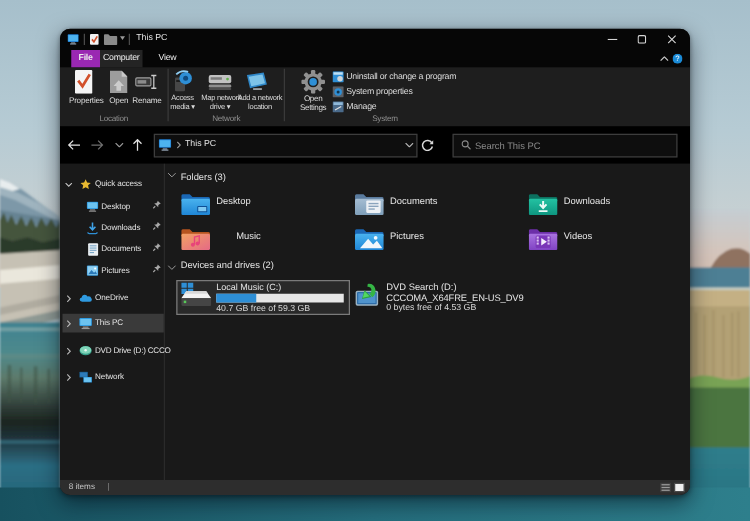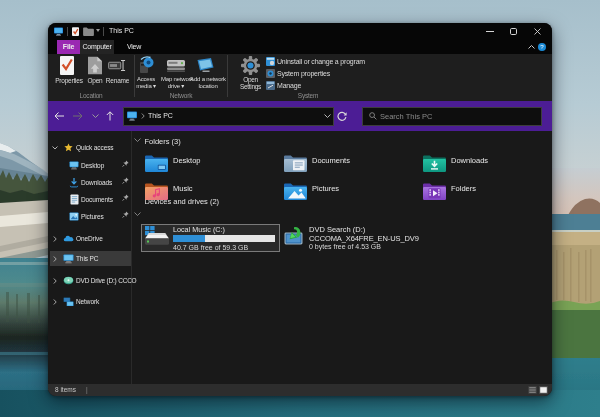--- a/index.html
+++ b/index.html
@@ -4,21 +4,21 @@
 *{margin:0;padding:0;box-sizing:border-box}
 html,body{width:600px;height:417px;overflow:hidden}
 body{font-family:"Liberation Sans",sans-serif;position:relative;background:#b4cbd4}
 .wall{position:absolute;inset:0}
 #win{position:absolute;left:48px;top:23px;width:504px;height:373px;border-radius:8px;overflow:hidden;background:#191919;box-shadow:0 6px 18px rgba(0,10,20,.55),0 1px 4px rgba(0,0,0,.4)}
 #win>div{position:absolute;left:0;width:100%}
 
 #tbar{top:0;height:17px;background:#060606;color:#e6e6e6;font-size:7px}
 #tabs{top:17px;height:14px;background:#060606;color:#ededed;font-size:7px}
 #ribbon{top:31px;height:47px;background:#1e1e1e;color:#dcdcdc;font-size:7px;letter-spacing:-0.2px}
-#addr{top:78px;height:30px;background:#4c1d95;color:#cfcfcf}
+#addr{top:78px;height:30px;background:#000000;color:#cfcfcf}
 #mainbg{top:108px;height:253px;background:#191919}
 #status{top:361px;height:12px;background:#2d2d2d;color:#c8c8c8;font-size:6.5px}
 .a{position:absolute}
 .tab{position:absolute;top:0;height:14px;line-height:14px;text-align:center;letter-spacing:-0.2px}
 .ctr{text-align:center}
 .tx2{line-height:7px;text-align:center;white-space:nowrap}
 svg{display:block}
 #side .row{position:absolute;height:15px;display:flex;align-items:center;font-size:6.5px;letter-spacing:-0.1px;color:#e2e2e2;width:83px}
 #side .pin{position:absolute;right:2px;top:2px}
 .lbl{font-size:7.5px;color:#e8e8e8}
@@ -392,21 +392,21 @@
       </div>
  </div>
  <div id="content" class="a" style="left:85px;top:108px;width:419px;height:253px;color:#e4e4e4">
   <svg class="a" style="left:1px;top:7px" width="7" height="4" viewBox="0 0 7 4">
         <path d="M0.5 0.5 L3.5 3.5 L6.5 0.5" stroke="#9a9a9a" fill="none" stroke-width="0.8"></path>
       </svg>
   <div class="a" style="left:11.5px;top:5.5px;font-size:7.5px">Folders (3)</div>
   <svg class="a" style="left:1px;top:81px" width="7" height="4" viewBox="0 0 7 4">
         <path d="M0.5 0.5 L3.5 3.5 L6.5 0.5" stroke="#9a9a9a" fill="none" stroke-width="0.8"></path>
       </svg>
-  <div class="a" style="left:11.5px;top:66px;font-size:7.5px">Devices and drives (2)</div>
+  <div class="a" style="left:11.5px;top:76px;font-size:7.5px">Devices and drives (2)</div>
 
   <svg class="fi" style="left:12px;top:22.5px" width="23" height="18" viewBox="0 0 23 18">
         <defs>
           <linearGradient id="fdk" x1="0" y1="0" x2="0" y2="1">
             <stop offset="0" stop-color="#49b2ee"></stop>
             <stop offset="1" stop-color="#1f86d6"></stop>
           </linearGradient>
         </defs>
         <path d="M0 2.6 Q0 1.4 1.2 1.4 L6.8 1.4 L9 3.6 L21.8 3.6 Q23 3.6 23 4.8 L23 7 L0 7 Z" fill="#1a67b4"></path>
         <rect x="0" y="5" width="23" height="13" rx="1.2" fill="url(#fdk)"></rect>
@@ -448,21 +448,21 @@
             <stop offset="0" stop-color="#f2a264"></stop>
             <stop offset="1" stop-color="#e56a85"></stop>
           </linearGradient>
         </defs>
         <path d="M0 2.6 Q0 1.4 1.2 1.4 L6.8 1.4 L9 3.6 L21.8 3.6 Q23 3.6 23 4.8 L23 7 L0 7 Z" fill="#b5541f"></path>
         <rect x="0" y="5" width="23" height="13" rx="1.2" fill="url(#fmu)"></rect>
         <path d="M10.6 13.8 L10.6 7.6 L14.4 6.7 L14.4 12.7" stroke="#e8447a" stroke-width="1.1" fill="none"></path>
         <circle cx="9.3" cy="13.8" r="1.6" fill="#e8447a"></circle>
         <circle cx="13.1" cy="12.7" r="1.6" fill="#e8447a"></circle>
       </svg>
-  <div class="a lbl" style="left:40px;top:52.5px">Music</div>
+  <div class="a lbl" style="left:56px;top:52.5px">Music</div>
   <svg class="fi" style="left:150.5px;top:50.5px" width="23" height="18" viewBox="0 0 23 18">
         <defs>
           <linearGradient id="fpi" x1="0" y1="0" x2="0" y2="1">
             <stop offset="0" stop-color="#49b2ee"></stop>
             <stop offset="1" stop-color="#1f86d6"></stop>
           </linearGradient>
         </defs>
         <path d="M0 2.6 Q0 1.4 1.2 1.4 L6.8 1.4 L9 3.6 L21.8 3.6 Q23 3.6 23 4.8 L23 7 L0 7 Z" fill="#1a67b4"></path>
         <rect x="0" y="5" width="23" height="13" rx="1.2" fill="url(#fpi)"></rect>
         <polygon points="4,16.5 10.5,9 14.5,13.5 17.5,10.5 21.5,16 21.5,16.5" fill="#f2f7fb"></polygon>
@@ -480,21 +480,21 @@
         <rect x="0" y="5" width="23" height="13" rx="1.2" fill="url(#fvi)"></rect>
         <rect x="5.5" y="6.3" width="12" height="10" rx="1.2" fill="#7a36b8"></rect>
         <rect x="6.3" y="7.2" width="1.7" height="1.7" fill="#d8bff0"></rect>
         <rect x="6.3" y="9.6" width="1.7" height="1.7" fill="#d8bff0"></rect>
         <rect x="6.3" y="12" width="1.7" height="1.7" fill="#d8bff0"></rect>
         <rect x="15" y="7.2" width="1.7" height="1.7" fill="#d8bff0"></rect>
         <rect x="15" y="9.6" width="1.7" height="1.7" fill="#d8bff0"></rect>
         <rect x="15" y="12" width="1.7" height="1.7" fill="#d8bff0"></rect>
         <polygon points="10,8.3 14.5,11.3 10,14.3" fill="#f5eefc"></polygon>
       </svg>
-  <div class="a lbl" style="left:318px;top:52.5px">Folders</div>
+  <div class="a lbl" style="left:318px;top:52.5px">Videos</div>
 
   <div class="a" style="left:8px;top:93px;width:139px;height:27.5px;background:rgba(255,255,255,.07);border:1px solid #7a7a7a"></div>
   <svg class="a" style="left:12px;top:95px" width="24" height="19" viewBox="0 0 24 19">
         <rect x="0" y="0" width="4.4" height="4.2" fill="#2e8fd6"></rect>
         <rect x="5.2" y="0" width="4.4" height="4.2" fill="#2e8fd6"></rect>
         <rect x="0" y="5" width="4.4" height="4.2" fill="#2e8fd6"></rect>
         <rect x="5.2" y="5" width="4.4" height="4.2" fill="#2e8fd6"></rect>
         <polygon points="4,7 20,7 24,12.5 0,12.5" fill="#f2f2f2"></polygon>
         <polygon points="4,7 20,7 21.5,9 2.5,9" fill="#d8d8d8"></polygon>
         <path d="M0 12.5 L24 12.5 L24 17.5 Q24 18.8 22.5 18.8 L1.5 18.8 Q0 18.8 0 17.5 Z" fill="#454545"></path>

